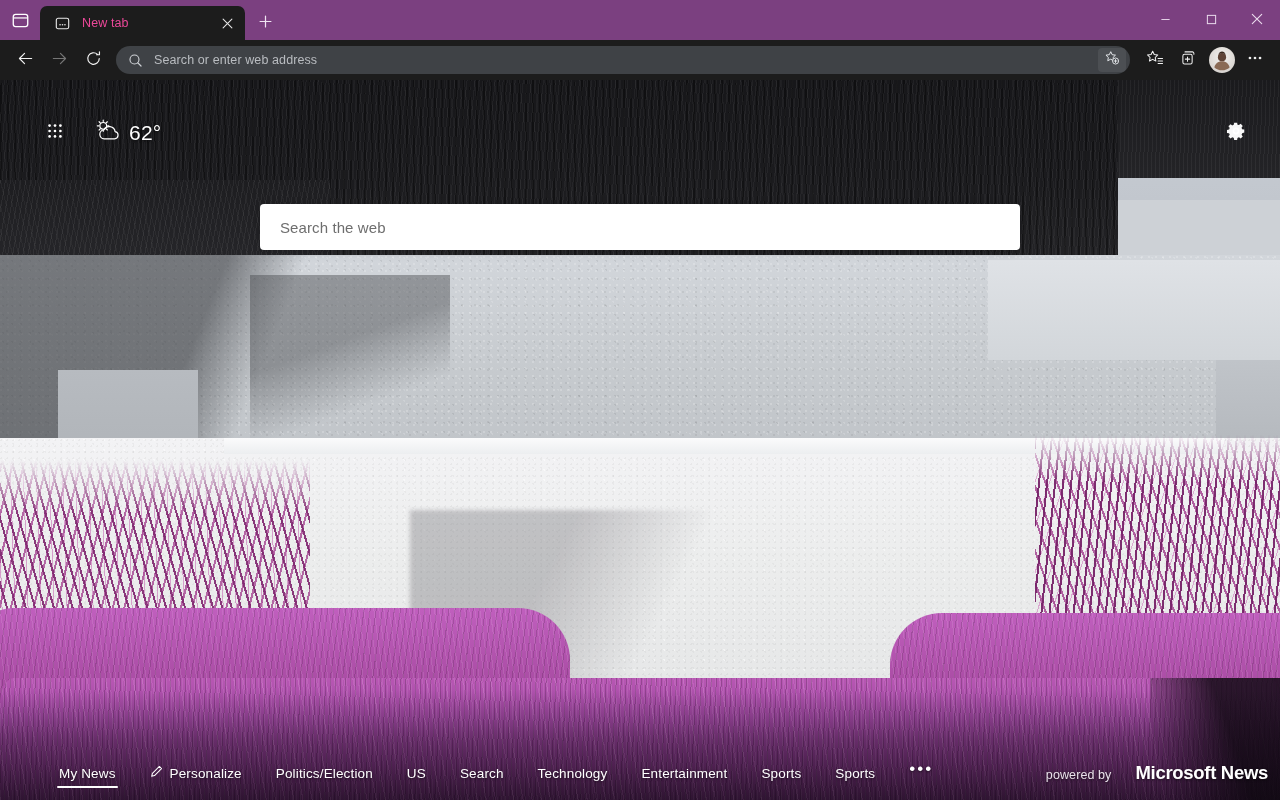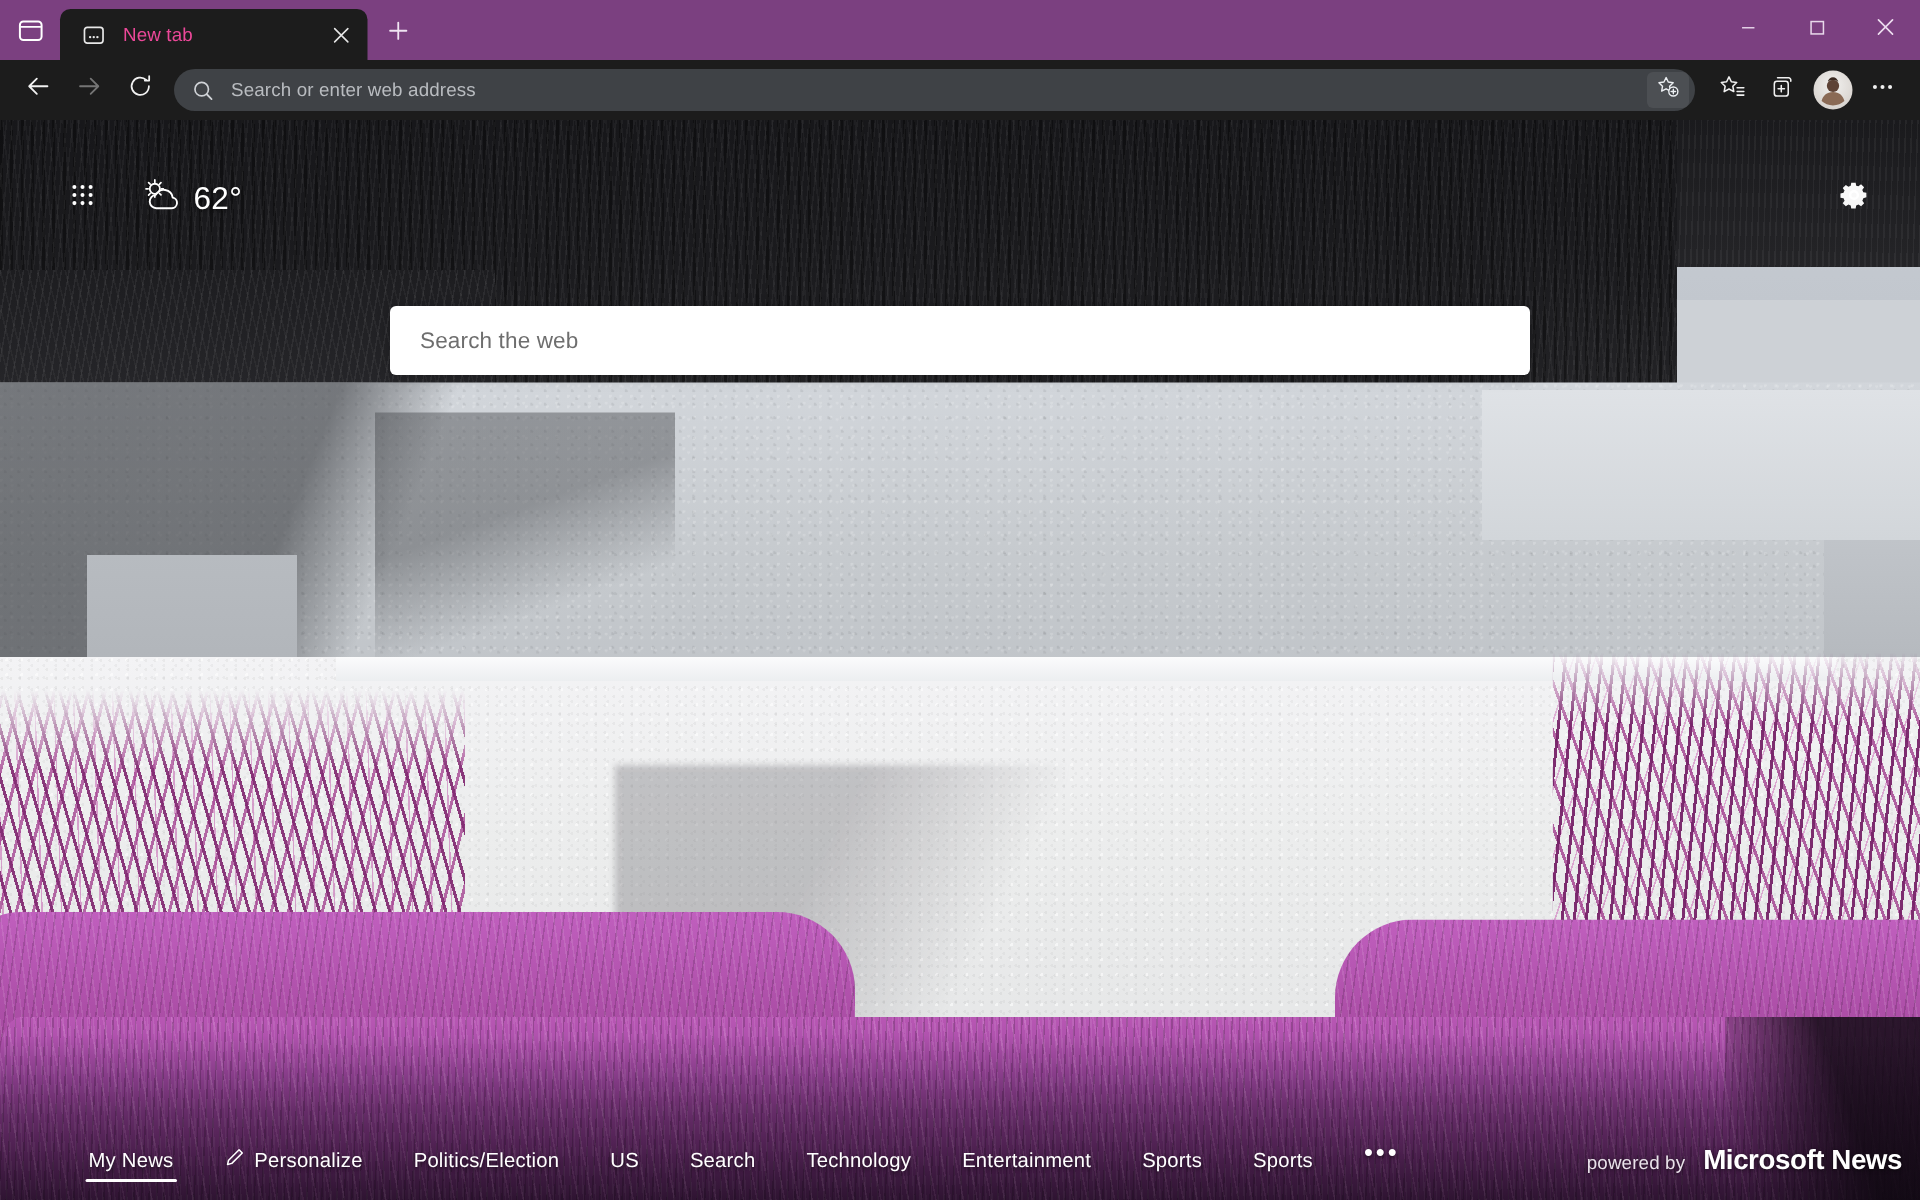--- a/index.html
+++ b/index.html
@@ -451,21 +451,21 @@
     font-size: 17px;
     letter-spacing: 2px;
     margin-right: 0;
     padding-bottom: 8px;
   }
   .news-nav-spacer { flex: 1 1 auto; }
 
   .powered-by {
     display: flex;
     align-items: baseline;
-    gap: 12px;
+    gap: 24px;
     white-space: nowrap;
     text-shadow: 0 1px 3px rgba(0,0,0,.6);
   }
   .powered-label {
     color: #e9e2ea;
     font-size: 12.5px;
     letter-spacing: .1px;
   }
   .powered-brand {
     color: #ffffff;

